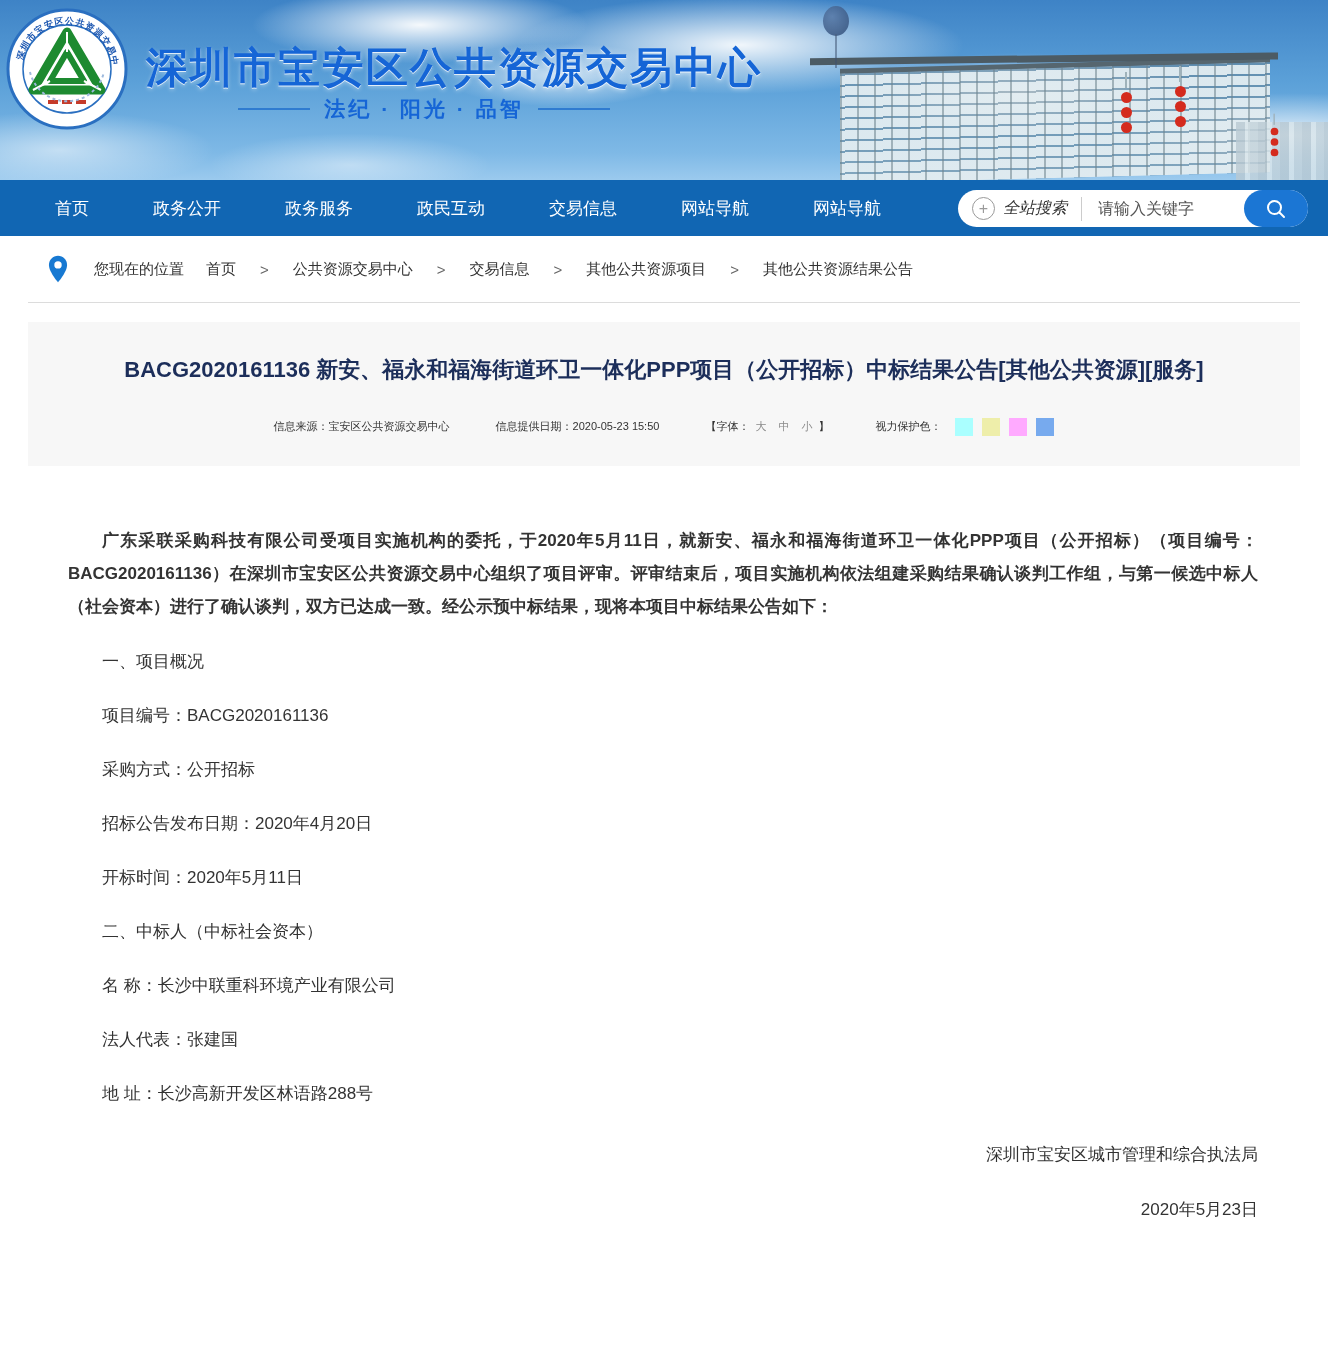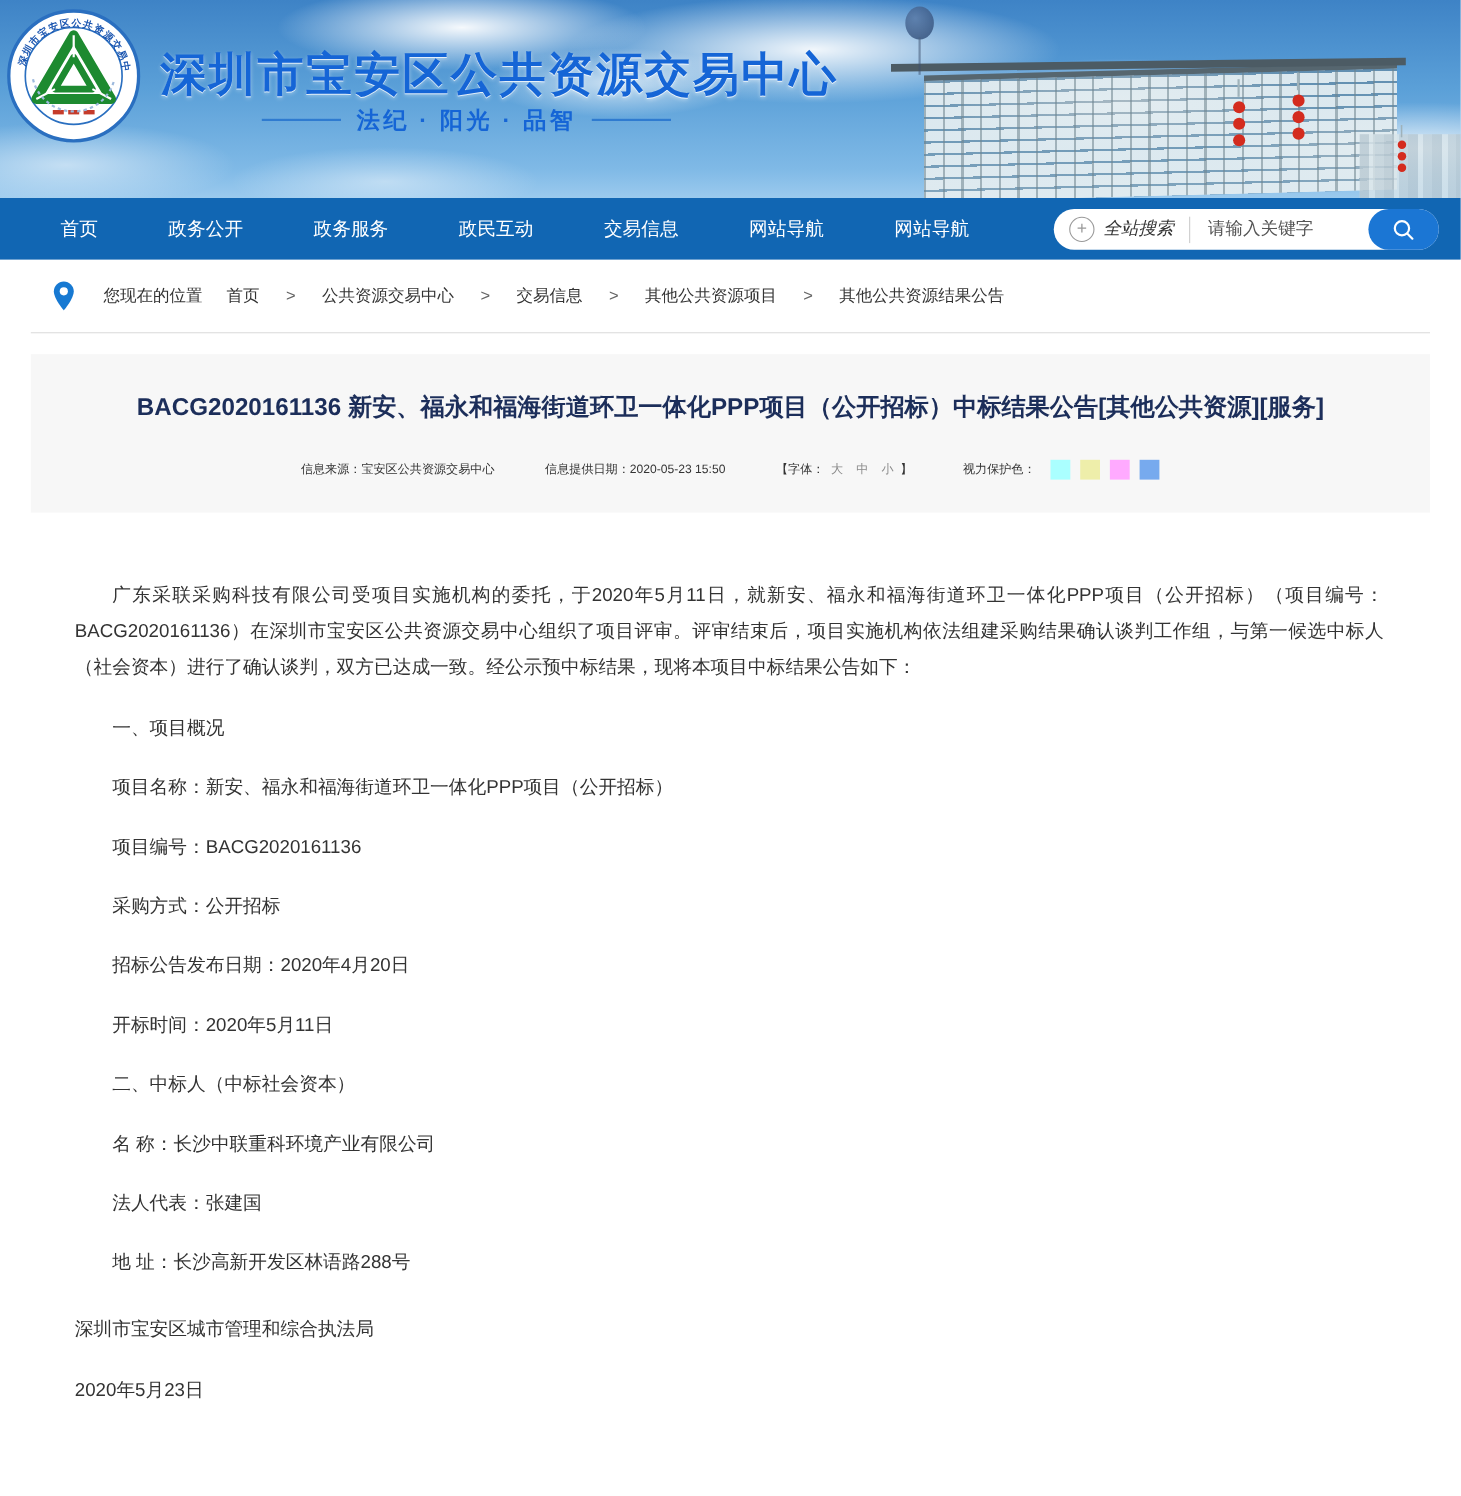--- a/index.html
+++ b/index.html
@@ -76,23 +76,23 @@
   .title-box{margin:19px 28px 0 28px;background:#f7f7f7;padding:33px 20px 30px 20px;box-sizing:border-box;}
   .article-title{text-align:center;font-size:22px;font-weight:bold;color:#1c2e5a;line-height:1.4;}
   .meta-row{display:flex;justify-content:center;align-items:center;margin-top:32px;font-size:11px;color:#333;gap:6px;}
   .meta-group{white-space:nowrap;}
   .meta-gap{width:34px;}
   .font-size-opt{color:#8a8a8a;margin:0 6px;cursor:pointer;}
   .swatches{display:flex;gap:9px;margin-left:8px;}
   .swatch{width:18px;height:18px;display:inline-block;cursor:pointer;}
   
   .content{padding:58px 70px 0 68px;font-size:17px;color:#333;}
-  .intro{text-indent:2em;text-align:justify;line-height:33px;margin:0 0 22px 0;}
+  .intro{text-indent:2em;text-align:justify;line-height:33px;margin:0 0 22px 0;font-weight:bold;}
   .content p.line{margin:0 0 21px 0;line-height:33px;padding-left:2em;}
-  .signatures{margin-top:28px;text-align:left;}
+  .signatures{margin-top:28px;text-align:right;}
   .signatures p{margin:0 0 22px 0;line-height:33px;}
 </style>
 </head>
 <body>
 
 <div class="banner">
   <div class="clouds"></div>
   <div class="banner-right">
     <div class="building"></div>
     <div class="city"></div>
@@ -190,21 +190,20 @@
       <span class="swatch" style="background: rgb(238, 238, 170);"></span>
       <span class="swatch" style="background: rgb(255, 170, 255);"></span>
       <span class="swatch" style="background: rgb(119, 170, 238);"></span>
     </span>
   </div>
 </div>
 
 <div class="content">
   <p class="intro">广东采联采购科技有限公司受项目实施机构的委托，于2020年5月11日，就新安、福永和福海街道环卫一体化PPP项目（公开招标）（项目编号：BACG2020161136）在深圳市宝安区公共资源交易中心组织了项目评审。评审结束后，项目实施机构依法组建采购结果确认谈判工作组，与第一候选中标人（社会资本）进行了确认谈判，双方已达成一致。经公示预中标结果，现将本项目中标结果公告如下：</p>
   <p class="line">一、项目概况</p>
-  <p class="line">项目名称：新安、福永和福海街道环卫一体化PPP项目（公开招标）</p>
   <p class="line">项目编号：BACG2020161136</p>
   <p class="line">采购方式：公开招标</p>
   <p class="line">招标公告发布日期：2020年4月20日</p>
   <p class="line">开标时间：2020年5月11日</p>
   <p class="line">二、中标人（中标社会资本）</p>
   <p class="line">名 称：长沙中联重科环境产业有限公司</p>
   <p class="line">法人代表：张建国</p>
   <p class="line">地 址：长沙高新开发区林语路288号</p>
 
   <div class="signatures">

